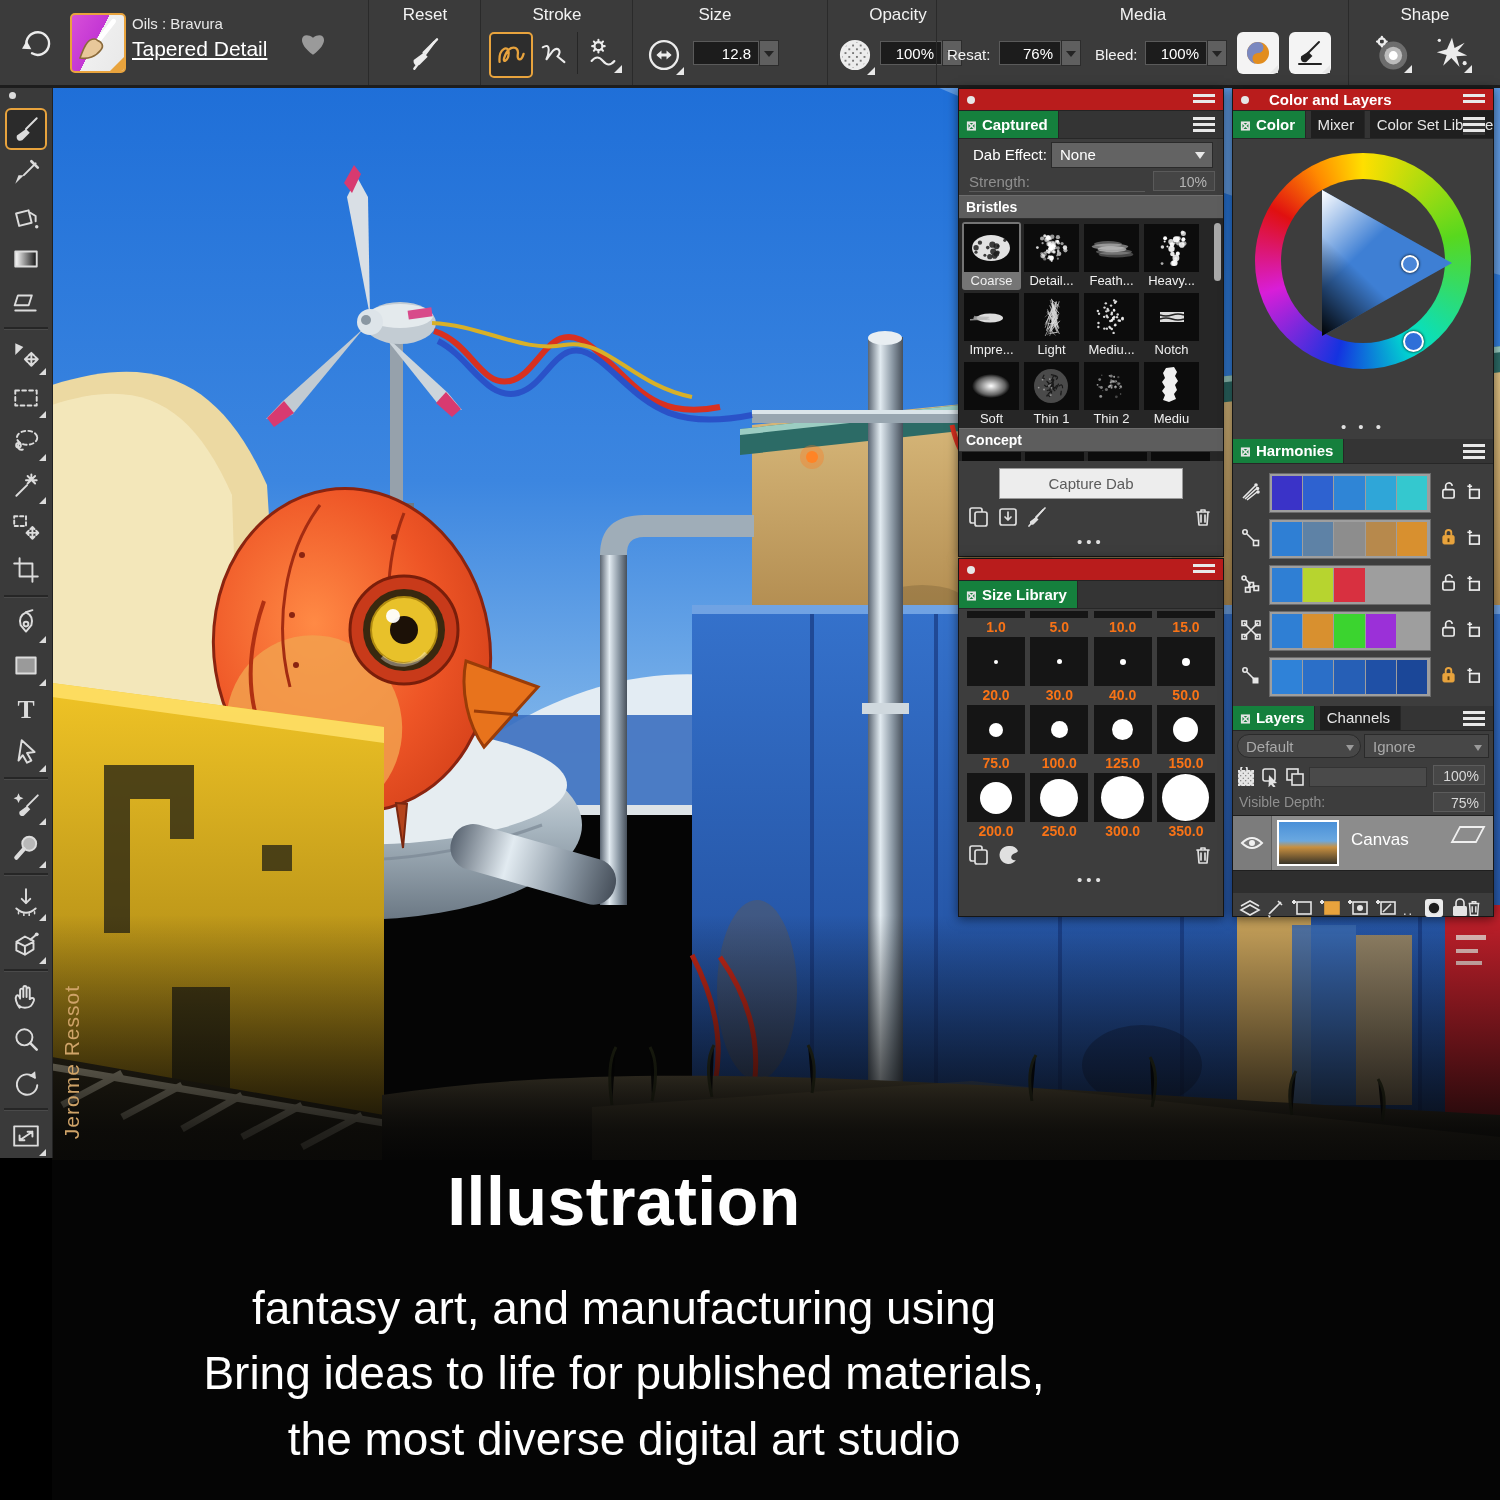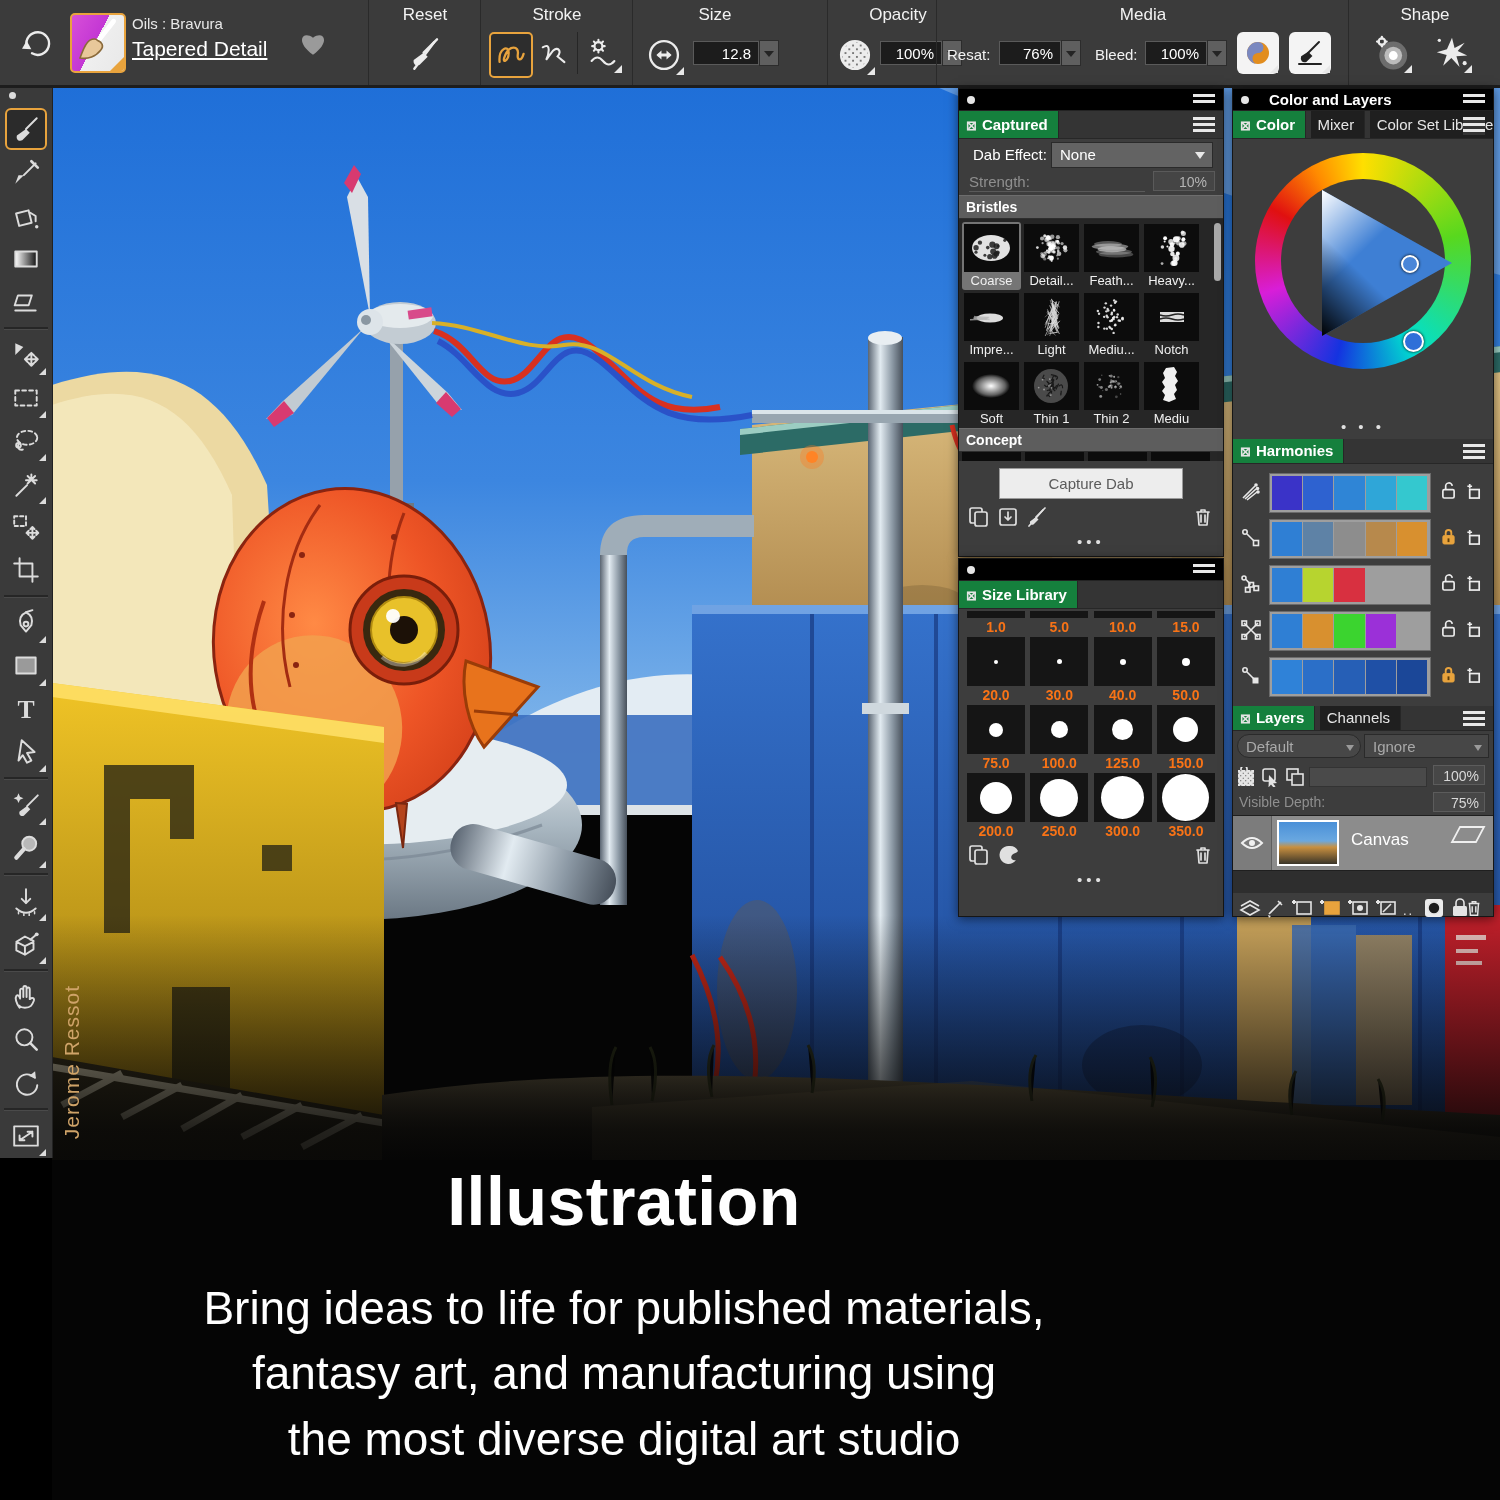--- a/index.html
+++ b/index.html
@@ -44,21 +44,21 @@
   .artist-credit{position:absolute;left:8px;top:900px;writing-mode:vertical-rl;transform:rotate(180deg);
                  font-size:21px;color:#cfa368;letter-spacing:1px;z-index:5;}
   .fade{position:absolute;left:0;top:830px;width:1448px;height:330px;
         background:linear-gradient(to bottom,rgba(5,5,5,0) 0%,rgba(5,5,5,.85) 65%,#050505 100%);}
   
   .footer{position:absolute;left:0;top:1162px;width:1248px;text-align:center;z-index:10;color:#fff;}
   .footer h1{margin:0 0 36px 0;font-size:68px;font-weight:bold;letter-spacing:.5px;}
   .footer .line{font-size:46px;line-height:1.42;font-weight:400;}
   
   .panel{position:absolute;background:#3d3d3d;border:1px solid #161616;box-shadow:0 2px 10px rgba(0,0,0,.55);z-index:50;}
-  .ptitle{position:relative;height:21px;background:#000000;border-bottom:1px solid #232323;}
+  .ptitle{position:relative;height:21px;background:#b91c1c;border-bottom:1px solid #232323;}
   .ptitle .dot{position:absolute;left:8px;top:7px;width:8px;height:8px;border-radius:50%;background:#e6e6e6;}
   .ptitle .wtitle{position:absolute;left:36px;top:2px;font-size:15px;font-weight:bold;color:#fff;}
   .ham{position:absolute;right:8px;top:5px;width:22px;}
   .ham i{display:block;height:3px;background:#e8e8e8;margin-bottom:3px;}
   .tabrow{position:relative;height:27px;background:#343434;border-bottom:1px solid #272727;}
   .tab{display:inline-block;height:27px;line-height:27px;padding:0 10px 0 7px;font-size:15px;font-weight:bold;color:#fff;
        background:#15803d;border-right:1px solid #262626;vertical-align:top;white-space:nowrap;}
   .tab .xg{font-size:13px;margin-right:5px;color:#e4e4e4;}
   .tab.inactive{background:#1f1f1f;color:#e6e6e6;font-weight:normal;}
   .tabrow .ham{top:6px;}
@@ -1333,17 +1333,17 @@
         </svg>
       <svg class="trash" style="top:5px;" width="18" height="20" viewBox="0 0 20 22">
           <path d="M4 6 h12 M8 6 V4 h4 v2 M5 6 l1 13 h8 l1 -13"></path>
           <path d="M8 9 v7 M12 9 v7"></path>
         </svg>
     </div>
   </div>
 
   <div class="footer">
     <h1>Illustration</h1>
+    <div class="line">fantasy art, and manufacturing using</div>
     <div class="line">Bring ideas to life for published materials,</div>
-    <div class="line">fantasy art, and manufacturing using</div>
     <div class="line">the most diverse digital art studio</div>
   </div>
 </div>
 
 </body></html>

